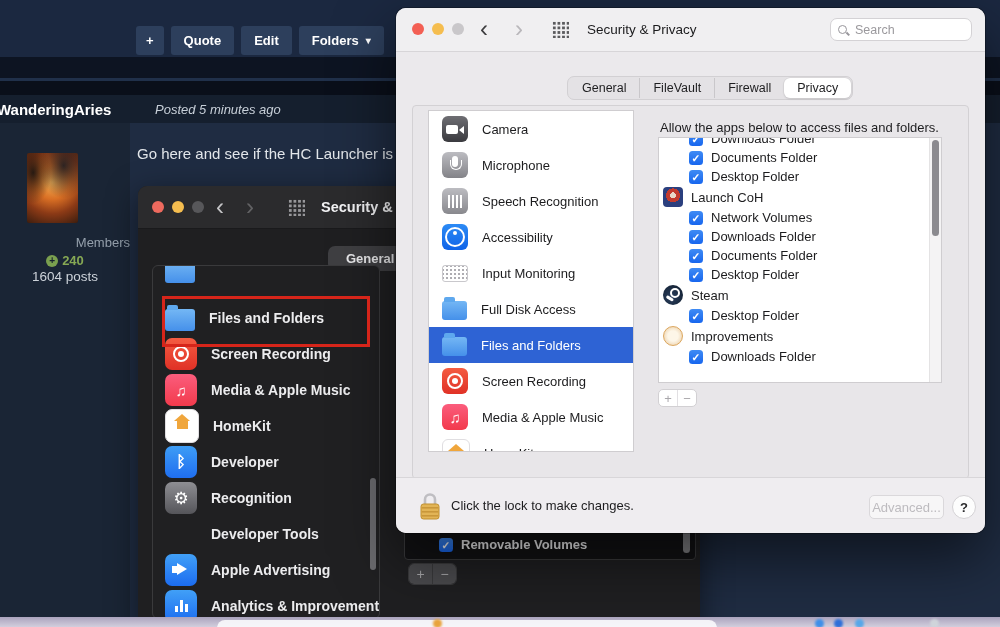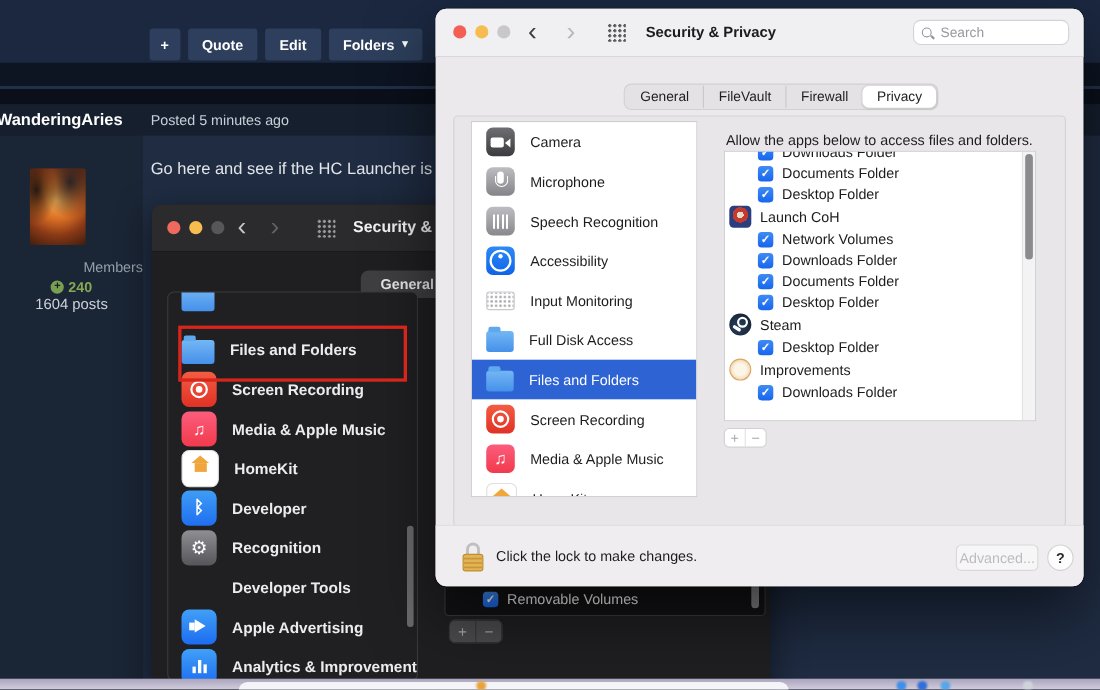--- a/index.html
+++ b/index.html
@@ -12,21 +12,21 @@
   .f-btn{background:#2d3f5c;border:none;border-radius:3px;color:#fff;font-weight:bold;
          font-size:13px;padding:7px 13px;display:flex;align-items:center;gap:7px;
          font-family:"Liberation Sans",sans-serif;cursor:pointer;}
   .f-btn.sq{padding:7px 10px;}
   .caret{font-size:10px;line-height:10px;}
   .f-band{position:absolute;left:0;top:57px;width:1000px;height:38px;
           background:linear-gradient(#0d1422 0 55%,#20304a 55% 63%,#0a0f1a 63% 100%);}
   .f-posthead{position:absolute;left:0;top:95px;width:1000px;height:28px;background:#151f2e;
               border-bottom:1px solid #0c1420;display:flex;align-items:center;}
   .f-author{margin-left:-3px;color:#fff;font-weight:bold;font-size:15px;width:134px;overflow:hidden;white-space:nowrap;}
-  .f-posted{color:#c7cfd8;font-size:13px;margin-left:6px;}
+  .f-posted{color:#c7cfd8;font-size:13px;margin-left:24px;font-style:italic;}
   .f-sidebar{position:absolute;left:0;top:123px;width:130px;height:504px;background:#1a2535;
              border-right:1px solid #101a28;}
   .avatar{position:absolute;left:27px;top:30px;width:51px;height:70px;border-radius:2px;
           background:
             radial-gradient(40px 55px at 72% 18%, rgba(18,24,34,.85), transparent 60%),
             radial-gradient(28px 48px at 12% 28%, rgba(22,18,16,.9), transparent 65%),
             radial-gradient(circle at 50% 42%, #f2b054 0%, #d96f24 35%, #8c3a16 65%, #3c1d0e 100%);}
   .f-memgroup{position:absolute;left:0;top:112px;width:130px;text-align:right;
               color:#95a0ac;font-size:13px;}
   .f-rep{position:absolute;left:0;top:130px;width:130px;display:flex;align-items:center;
@@ -64,21 +64,21 @@
   .dw-row{position:absolute;left:0;width:100%;height:36px;display:flex;align-items:center;
           padding-left:12px;box-sizing:border-box;gap:14px;}
   .dw-label{color:#ececee;font-size:14px;font-weight:bold;white-space:nowrap;}
   .red-box{position:absolute;left:9px;top:30px;width:202px;height:45px;
            border:3px solid #d6251a;z-index:5;}
   .dw-scroll{position:absolute;right:3px;top:212px;width:6px;height:92px;border-radius:3px;
              background:rgba(170,170,175,.55);}
   .dw-rbox{position:absolute;left:266px;top:80px;width:290px;height:292px;background:#121214;
            border:1px solid #39393b;border-radius:4px;}
   .dw-rrow{position:absolute;left:34px;bottom:7px;display:flex;align-items:center;gap:8px;}
-  .dw-rlabel{color:#f0f0f2;font-size:13px;font-weight:normal;}
+  .dw-rlabel{color:#f0f0f2;font-size:13px;font-weight:bold;}
   .dw-rscroll{position:absolute;right:5px;bottom:6px;width:7px;height:26px;border-radius:4px;
               background:#7f7f82;}
   .dw-pm{position:absolute;left:270px;top:377px;display:flex;border-radius:6px;overflow:hidden;
          border:1px solid #3a3a3c;width:fit-content;}
   .dw-pm span{width:23px;height:20px;background:#4b4b4e;color:#a8a8ab;font-size:14px;
               display:flex;align-items:center;justify-content:center;}
   .dw-pm span + span{border-left:1px solid #3a3a3c;}
 
   
   .di{width:32px;height:32px;border-radius:7px;flex:none;position:relative;
@@ -147,21 +147,21 @@
   
   .lw{position:absolute;left:396px;top:8px;width:589px;height:525px;background:#ebe9ec;
       border-radius:10px;box-shadow:0 25px 60px rgba(0,0,0,.55),0 0 0 1px rgba(0,0,0,.25);}
   .lw-titlebar{position:absolute;left:0;top:0;width:100%;height:43px;background:#f0eff1;
                border-radius:10px 10px 0 0;border-bottom:1px solid #d7d5d8;}
   .lw-lights{position:absolute;left:16px;top:15px;display:flex;gap:8px;}
   .lw-back{left:84px;color:#3c3c3e;} .lw-fwd{left:119px;color:#b9b7bb;}
   .lw-grid{position:absolute;left:156px;top:13px;
            background-image:radial-gradient(circle,#5b5b5e 1.3px,transparent 1.6px);}
   .lw-title{position:absolute;left:191px;top:0;height:43px;display:flex;align-items:center;
-            color:#1b1b1d;font-weight:bold;font-size:13.5px;}
+            color:#1b1b1d;font-weight:normal;font-size:13.5px;}
   .lw-search{position:absolute;right:13px;top:10px;width:142px;height:23px;background:#fff;
              border:1px solid #d4d2d5;border-radius:7px;display:flex;align-items:center;
              padding:0 7px;gap:6px;box-sizing:border-box;}
   .mag{width:7px;height:7px;border:1.5px solid #98969b;border-radius:50%;position:relative;flex:none;}
   .mag::after{content:"";position:absolute;width:4px;height:1.5px;background:#98969b;
               transform:rotate(45deg);right:-3.5px;bottom:-1px;}
   .lw-search input{border:none;outline:none;width:100%;font-size:12.5px;background:transparent;
                    font-family:"Liberation Sans",sans-serif;color:#333;}
   .lw-search input::placeholder{color:#9b999d;}
   .seg{position:absolute;left:171px;top:68px;display:flex;align-items:center;height:22px;

